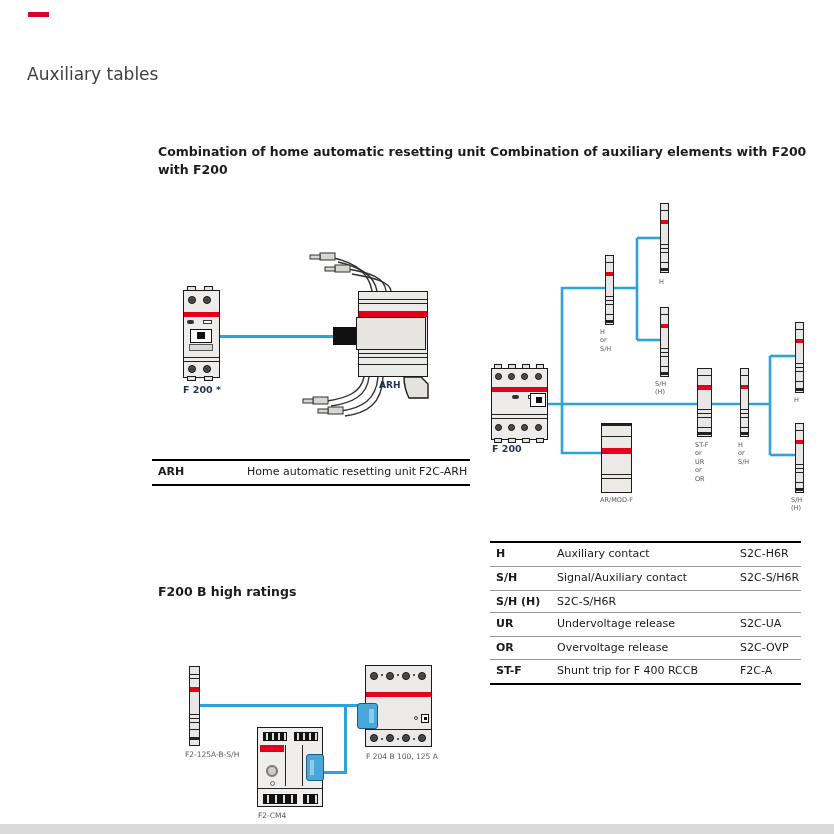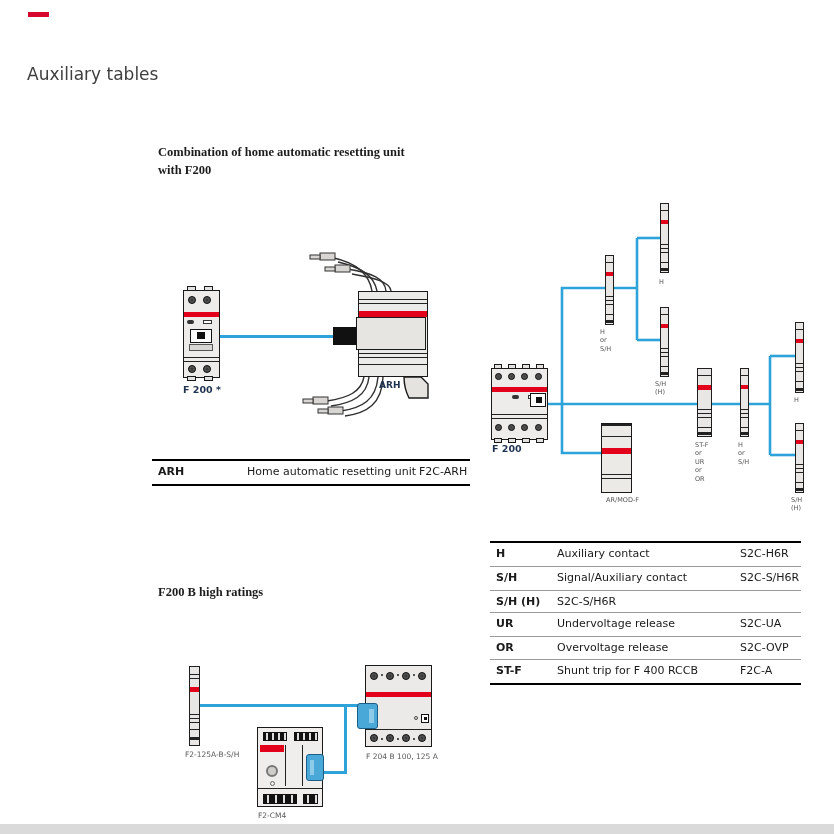--- a/index.html
+++ b/index.html
@@ -5,21 +5,21 @@
   html,body{margin:0;padding:0;background:#fff;}
   .page{position:relative;width:834px;height:834px;background:#fff;overflow:hidden;
         font-family:"DejaVu Sans","Liberation Sans",sans-serif;color:#1a1a1a;}
   .abs{position:absolute;}
 
   
   .dash{position:absolute;left:28px;top:12px;width:21px;height:5px;background:#d5072d;}
   .title{position:absolute;left:27px;top:36px;font-size:18.5px;font-weight:bold;letter-spacing:-0.2px;}
   .subtitle{position:absolute;left:27px;top:64px;font-size:17px;color:#3f3f3f;}
 
-  .sechead{position:absolute;font-size:12.5px;font-weight:bold;line-height:1.45;white-space:pre-line;color:#1c1c1c;font-family:Liberation Serif, serif;}
+  .sechead{position:absolute;font-size:12.5px;font-weight:bold;line-height:1.45;white-space:pre-line;color:#1c1c1c;}
 
   
   .dev{position:absolute;background:#edecea;border:1.5px solid #1a1a1a;box-sizing:border-box;}
   .scr{position:absolute;width:8px;height:8px;border-radius:50%;background:#3a3a3a;border:1px solid #111;box-sizing:border-box;box-shadow:inset 0 0 0 1.5px #555;}
   .scr.sm{width:7px;height:7px;}
   .dot{position:absolute;width:2px;height:2px;background:#222;border-radius:50%;}
   .red{position:absolute;left:0;right:0;background:#e2001a;}
   .ln{position:absolute;left:0;right:0;height:1px;background:#222;}
   .cap{position:absolute;width:9px;height:5px;background:#e5e3e1;border:1px solid #1a1a1a;box-sizing:border-box;}
   .hline{position:absolute;height:3px;background:#2da3d9;}
@@ -52,20 +52,21 @@
 <body>
 
 <div class="page">
 
   <div class="dash"></div>
   <div class="subtitle">Auxiliary tables</div>
 
   <div class="sechead" style="left:158px;top:143px;width:330px;">Combination of home automatic resetting unit
 with F200</div>
 
+  <div class="sechead" style="left:490px;top:143px;width:340px;">Combination of auxiliary elements with F200</div>
 
   <div class="abs" style="left:150px;top:240px;width:335px;height:185px;">
 
     <div class="hline" style="left:69px;top:95px;width:116px;"></div>
 
     <div class="dev" style="left:33px;top:50px;width:37px;height:88px;">
       <div class="cap" style="left:3px;top:-5px;"></div>
       <div class="cap" style="left:20px;top:-5px;"></div>
       <div class="scr" style="left:4px;top:5px;"></div>
       <div class="scr" style="left:19px;top:5px;"></div>
@@ -328,21 +329,21 @@
     <div class="lbl-tiny" style="left:304px;top:306px;">S/H
 (H)</div>
 
     <div class="dev" style="left:114px;top:233px;width:31px;height:70px;background:#eceae7;border-width:1.5px;">
       <div class="ln" style="top:0;height:2px;"></div>
       <div class="ln" style="top:12px;"></div>
       <div class="red" style="top:24px;height:6px;"></div>
       <div class="ln" style="top:50px;"></div>
       <div class="ln" style="top:54px;"></div>
     </div>
-    <div class="lbl-tiny" style="left:119px;top:306px;">AR/MOD-F</div>
+    <div class="lbl-tiny" style="left:113px;top:306px;">AR/MOD-F</div>
   </div>
 
   <div class="tbl" style="left:490px;top:541px;width:311px;">
     <div class="trow">
       <div class="tc-code">H</div>
       <div class="tc-desc">Auxiliary contact</div>
       <div class="tc-part">S2C-H6R</div>
     </div>
     <div class="trow">
       <div class="tc-code">S/H</div>

